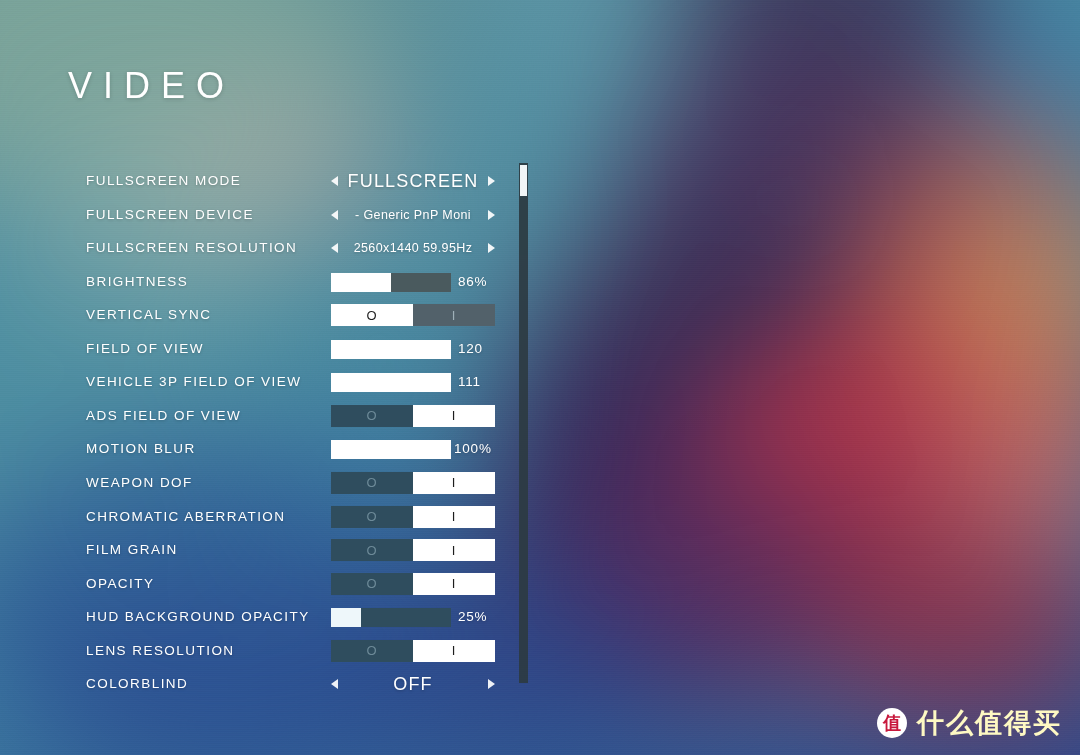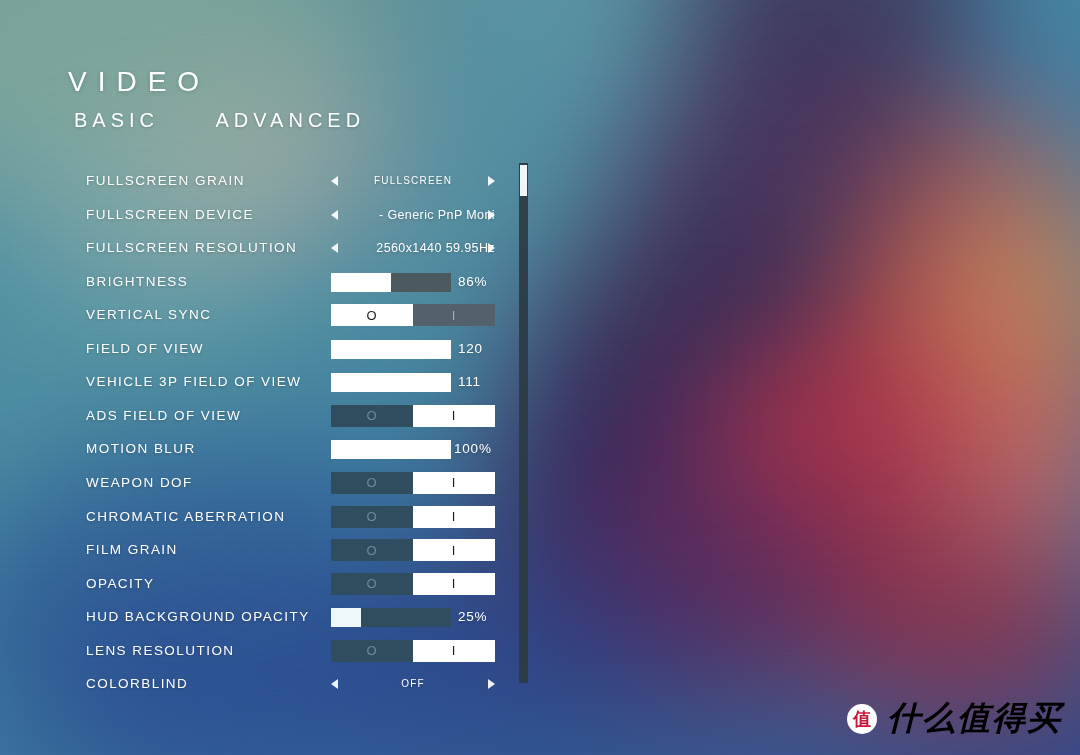--- a/index.html
+++ b/index.html
@@ -54,21 +54,21 @@
     background:
       repeating-linear-gradient(0deg,rgba(255,255,255,.012) 0 1px,rgba(0,0,0,.012) 1px 2px);
     opacity:.9;
   }
 
   
   #ui{position:absolute;inset:0;z-index:2;}
 
   .title{
     position:absolute;left:68px;top:68px;
-    font-size:28px;letter-spacing:11px;color:#ffffff;font-weight:400;
+    font-size:36px;letter-spacing:11px;color:#ffffff;font-weight:400;
     line-height:1;text-shadow:0 1px 4px rgba(0,0,0,.18);
   }
   .tabs{position:absolute;left:74px;top:109px;}
   .tab{
     display:inline-block;font-size:20px;letter-spacing:5px;color:#ffffff;
     font-weight:400;text-shadow:0 1px 3px rgba(0,0,0,.18);
   }
   .tab.adv{margin-left:52px;}
 
   .rows{position:absolute;left:0;top:0;}
@@ -85,24 +85,24 @@
   .sel{position:absolute;left:245px;top:0;width:164px;height:26px;}
   .sel .arrow{
     position:absolute;top:50%;transform:translateY(-50%);
     width:0;height:0;border-top:5px solid transparent;border-bottom:5px solid transparent;
     opacity:.92;
   }
   .sel .arrow.left{left:0;border-right:7px solid #ffffff;}
   .sel .arrow.right{right:0;border-left:7px solid #ffffff;}
   .sel .val{
     position:absolute;left:0;right:0;top:0;height:26px;line-height:26px;
-    text-align:center;font-size:10px;letter-spacing:1.2px;color:#ffffff;
+    text-align:center;font-size:18px;letter-spacing:1.2px;color:#ffffff;
     text-shadow:0 1px 3px rgba(0,0,0,.22);
   }
-  .sel .val.small{font-size:12.5px;letter-spacing:.4px;text-align:right;}
+  .sel .val.small{font-size:12.5px;letter-spacing:.4px;}
 
   
   .slider{position:absolute;left:245px;top:4px;width:120px;height:19px;background:#4a5a5e;}
   .slider.dim{background:#2f4d5e;}
   .slider .fill{position:absolute;left:0;top:0;bottom:0;background:#ffffff;}
   .slider .fill.soft{background:#eef7fa;}
   .num{
     position:absolute;left:372px;top:0;height:26px;line-height:26px;
     font-size:13.5px;letter-spacing:.8px;color:#ffffff;white-space:nowrap;
     text-shadow:0 1px 3px rgba(0,0,0,.22);
@@ -127,23 +127,22 @@
   
   .watermark{
     position:absolute;right:18px;bottom:14px;display:flex;align-items:center;gap:10px;
   }
   .wm-logo{
     width:30px;height:30px;border-radius:50%;background:#ffffff;color:#c8183c;
     display:flex;align-items:center;justify-content:center;
     font-size:18px;font-weight:700;font-family:"DejaVu Sans",sans-serif;
   }
   .wm-text{
-    font-size:33px;color:#000000;letter-spacing:2px;font-weight:700;
+    font-size:27px;color:#fef9c3;letter-spacing:2px;font-weight:700;
     font-family:"DejaVu Sans",sans-serif;
-    font-style:italic;
   }
 </style>
 </head>
 <body>
 
 <div id="bg">
   <div class="layer base"></div>
   <div class="layer blobs">
     <div class="blob b1"></div>
       <div class="blob b2"></div>
@@ -168,28 +167,24 @@
     <div class="blob r9"></div>
       <div class="blob r10"></div>
   </div>
   <div class="layer grain"></div>
 </div>
 
 <div id="ui">
 
   <div class="title">VIDEO</div>
 
-  <div class="tabs">
-    <span class="tab">BASIC</span>
-    <span class="tab adv">ADVANCED</span>
-  </div>
 
   <div class="rows" id="rows">
       <div class="row" style="top: 168px;">
-        <div class="label">FULLSCREEN GRAIN</div>
+        <div class="label">FULLSCREEN MODE</div>
         <div class="sel">
           <span class="arrow left"></span>
           <div class="val">FULLSCREEN</div>
           <span class="arrow right"></span>
         </div>
       </div>
       <div class="row" style="top: 201.55px;">
         <div class="label">FULLSCREEN DEVICE</div>
         <div class="sel">
           <span class="arrow left"></span>

